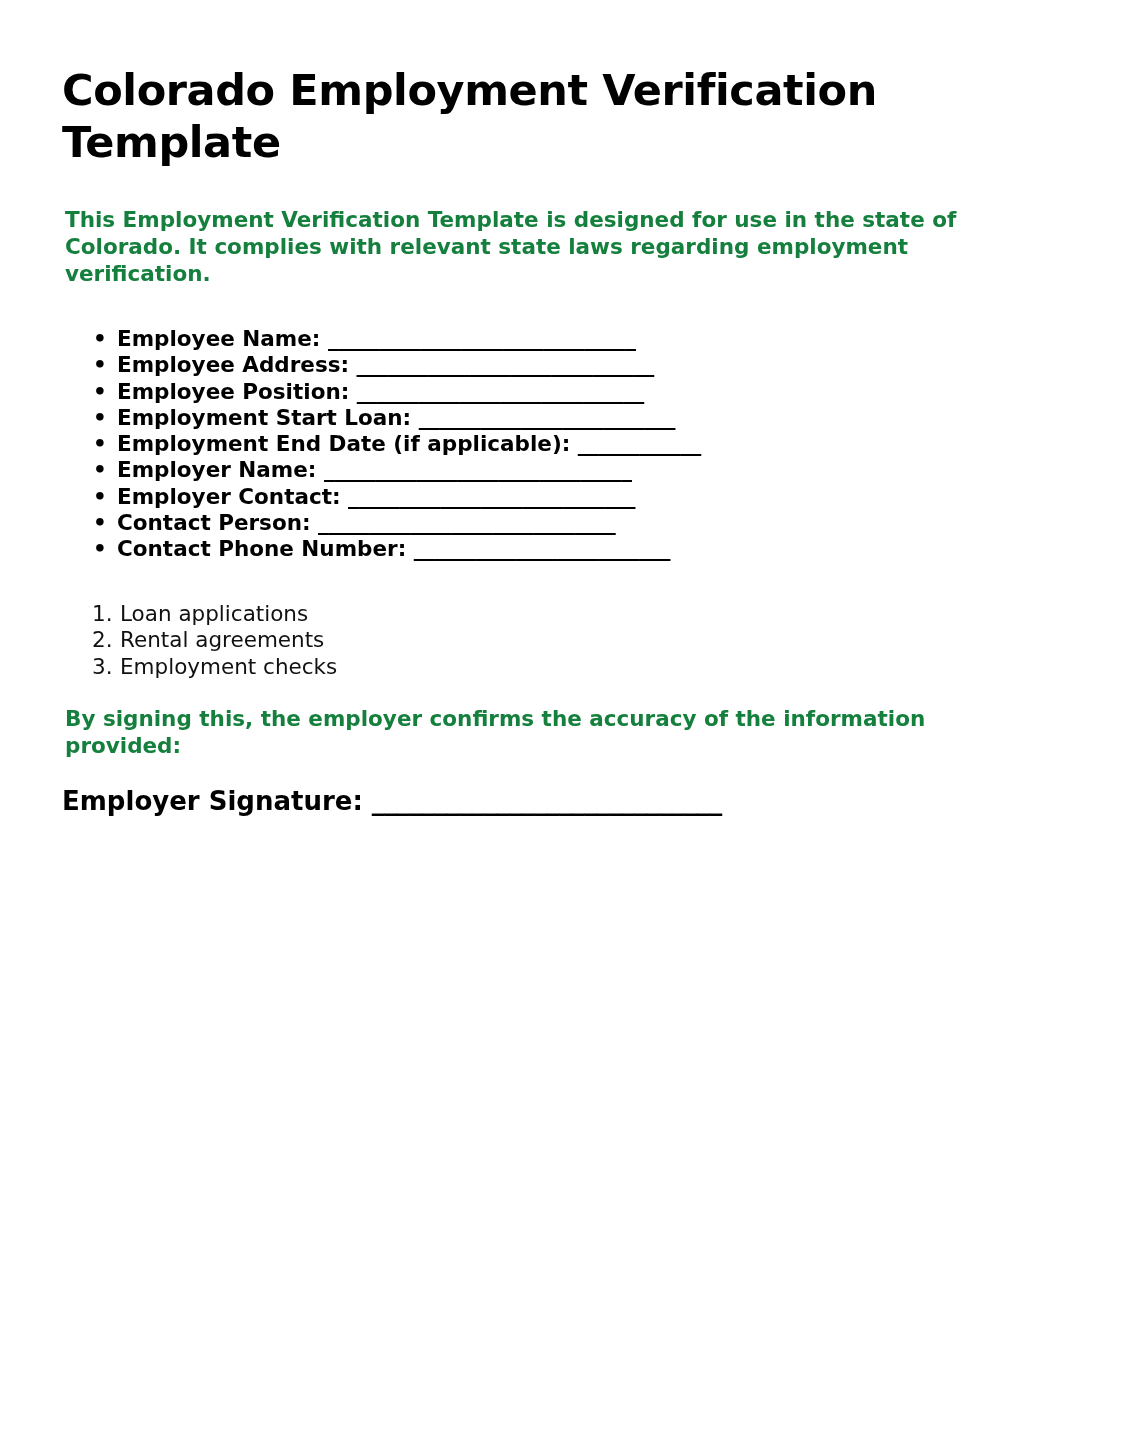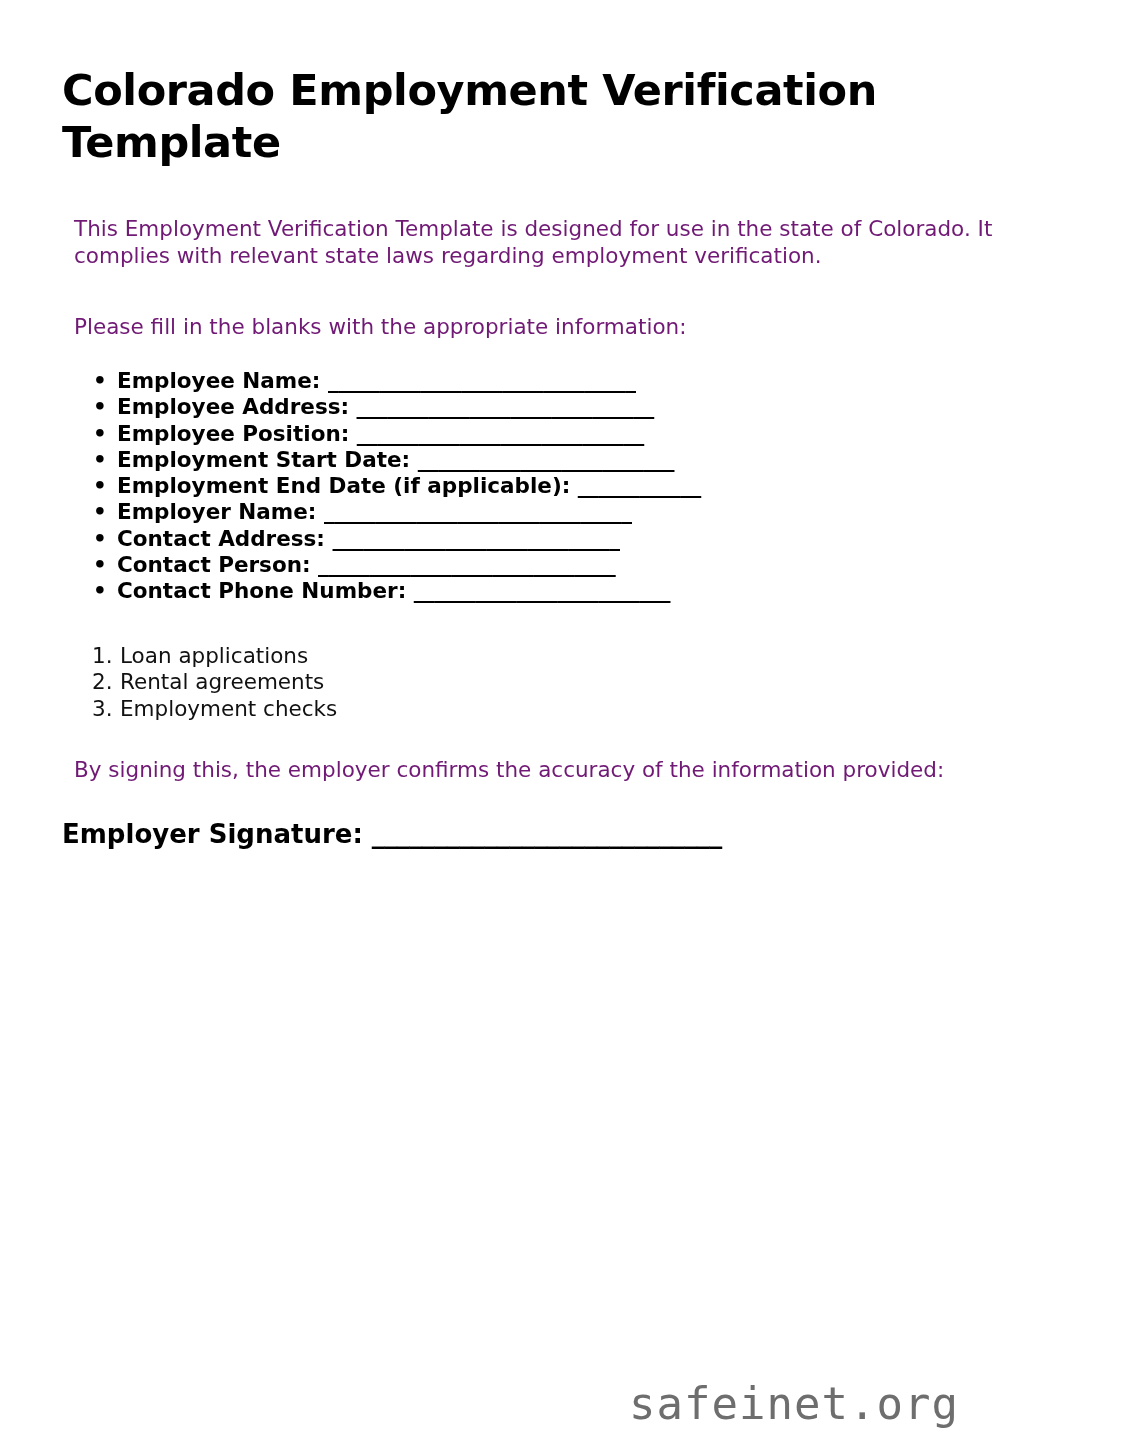--- a/index.html
+++ b/index.html
@@ -40,24 +40,24 @@
     letter-spacing: -0.4px;
     margin: 0 0 0 0;
     padding: 0;
     color: #000;
     max-width: 900px;
   }
 
   p.para {
     font-size: 21.5px;
     line-height: 27px;
-    margin: 12px;
-    padding: 0;
-    color: #701a75;
-    font-weight: normal;
+    margin: 3px;
+    padding: 0;
+    color: #15803d;
+    font-weight: bold;
   }
 
   .gap-after-title { height: 35px; }
   .gap-para { height: 20px; }
   .gap-before-list { height: 16px; }
   .gap-after-list { height: 22px; }
   .gap-sig { height: 26px; }
 
   ul.fields {
     list-style: none;
@@ -139,21 +139,20 @@
   <div class="content">
 
     <h1 class="doc-title">Colorado Employment Verification Template</h1>
 
     <div class="gap-after-title"></div>
 
     <p class="para">This Employment Verification Template is designed for use in the state of Colorado. It complies with relevant state laws regarding employment verification.</p>
 
     <div class="gap-para"></div>
 
-    <p class="para">Please fill in the blanks with the appropriate information:</p>
 
     <div class="gap-before-list"></div>
 
     <ul class="fields">
       <li>
         <span class="bullet">•</span>
         <span>Employee Name:</span>
         <span class="blank">______________________________</span>
       </li>
       <li>
@@ -161,36 +160,36 @@
         <span>Employee Address:</span>
         <span class="blank">_____________________________</span>
       </li>
       <li>
         <span class="bullet">•</span>
         <span>Employee Position:</span>
         <span class="blank">____________________________</span>
       </li>
       <li>
         <span class="bullet">•</span>
-        <span>Employment Start Date:</span>
+        <span>Employment Start Loan:</span>
         <span class="blank">_________________________</span>
       </li>
       <li>
         <span class="bullet">•</span>
         <span>Employment End Date (if applicable):</span>
         <span class="blank">____________</span>
       </li>
       <li>
         <span class="bullet">•</span>
         <span>Employer Name:</span>
         <span class="blank">______________________________</span>
       </li>
       <li>
         <span class="bullet">•</span>
-        <span>Contact Address:</span>
+        <span>Employer Contact:</span>
         <span class="blank">____________________________</span>
       </li>
       <li>
         <span class="bullet">•</span>
         <span>Contact Person:</span>
         <span class="blank">_____________________________</span>
       </li>
       <li>
         <span class="bullet">•</span>
         <span>Contact Phone Number:</span>
@@ -230,14 +229,13 @@
     </p>
 
     <div class="gap-sig"></div>
 
 
     <div class="gap-sig"></div>
 
 
   </div>
 
-  <div class="watermark">safeinet.org</div>
 </div>
 
 </body></html>

